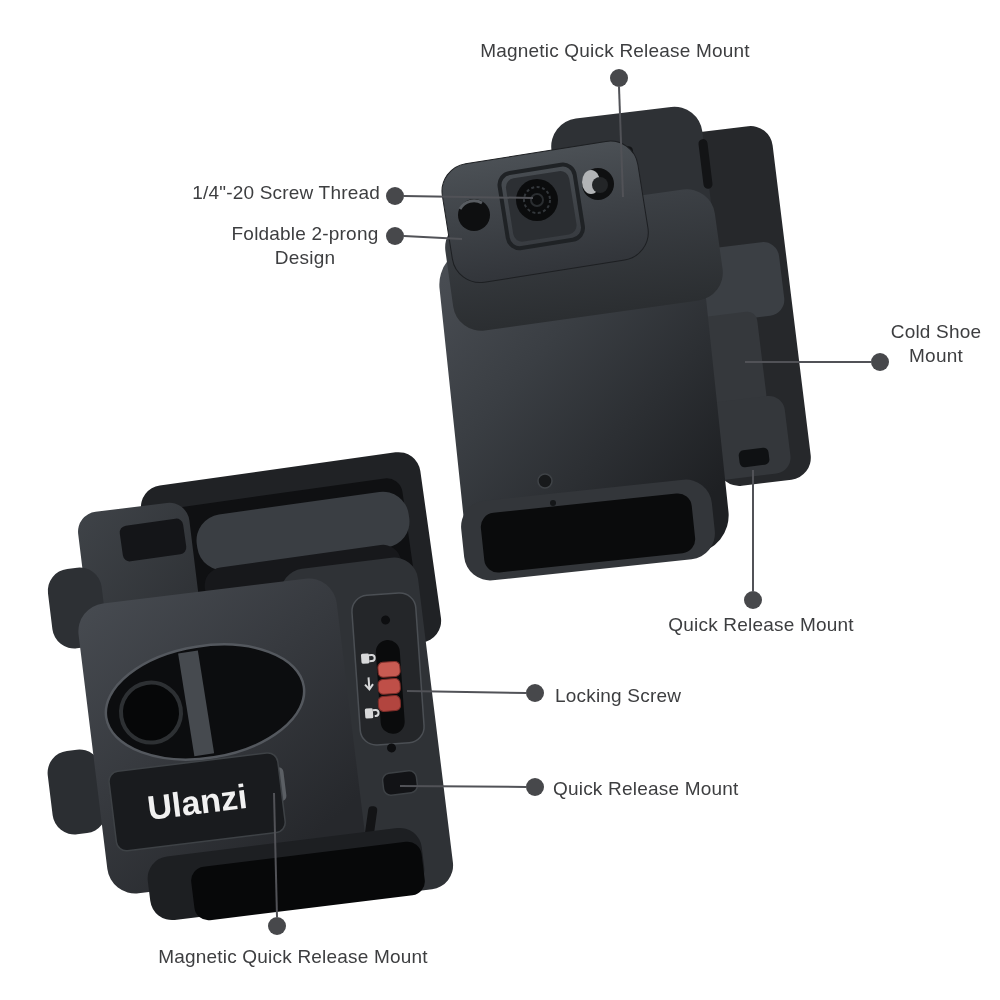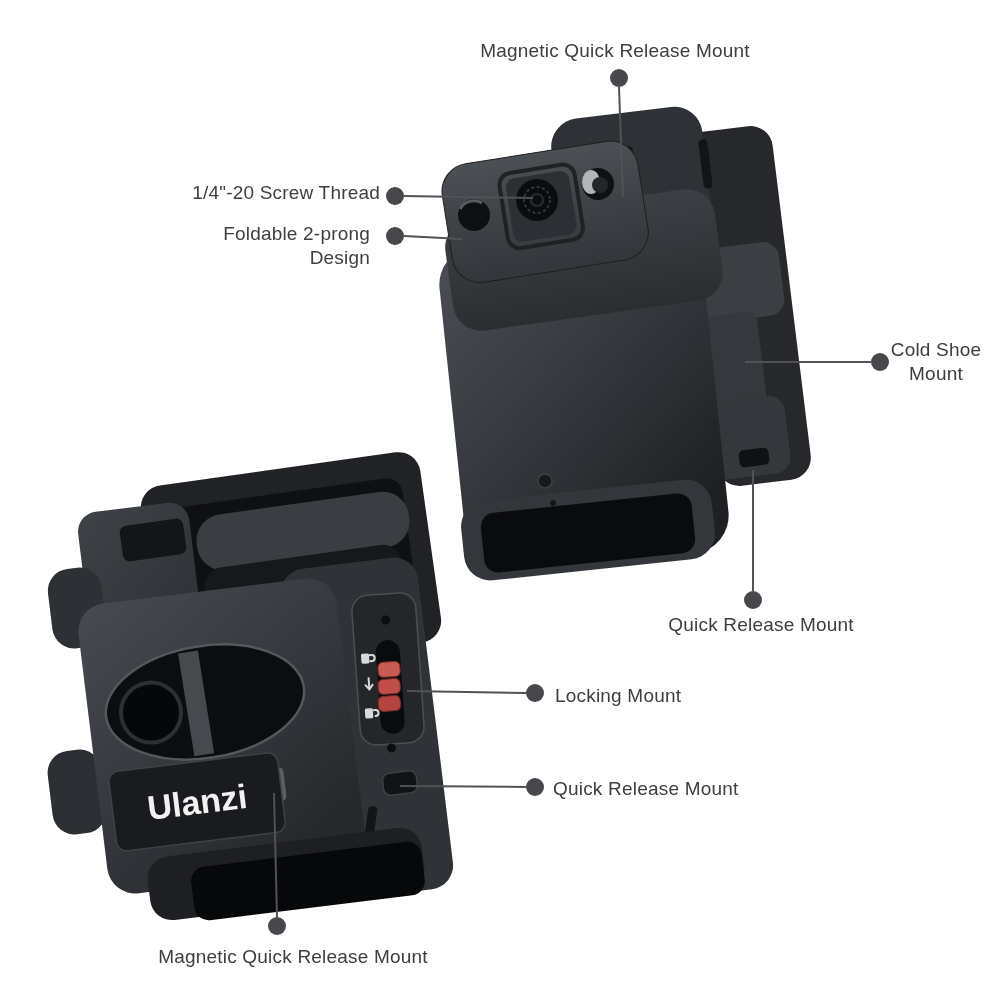--- a/index.html
+++ b/index.html
@@ -168,25 +168,25 @@
       <circle cx="535" cy="693" r="9"></circle>
       <circle cx="535" cy="787" r="9"></circle>
       <circle cx="277" cy="926" r="9"></circle>
     </g>
   </svg>
 
   <div class="callout c-center" style="left:465px;top:39px;width:300px;">Magnetic Quick Release Mount</div>
 
   <div class="callout c-right" style="left:168px;top:181px;width:212px;">1/4"-20 Screw Thread</div>
 
-  <div class="callout c-center" style="left:210px;top:222px;width:160px;text-align:right;">Foldable 2-prong Design</div>
+  <div class="callout c-center" style="left:225px;top:222px;width:160px;">Foldable 2-prong Design</div>
 
-  <div class="callout c-center" style="left:882px;top:338px;width:108px;">Cold Shoe Mount</div>
+  <div class="callout c-center" style="left:882px;top:320px;width:108px;">Cold Shoe Mount</div>
 
   <div class="callout c-center" style="left:661px;top:613px;width:200px;">Quick Release Mount</div>
 
-  <div class="callout c-left" style="left:555px;top:684px;width:160px;">Locking Mount</div>
+  <div class="callout c-left" style="left:555px;top:684px;width:160px;">Locking Screw</div>
 
   <div class="callout c-left" style="left:553px;top:777px;width:200px;">Quick Release Mount</div>
 
   <div class="callout c-center" style="left:143px;top:945px;width:300px;">Magnetic Quick Release Mount</div>
 
 </div>
 
 </body></html>

